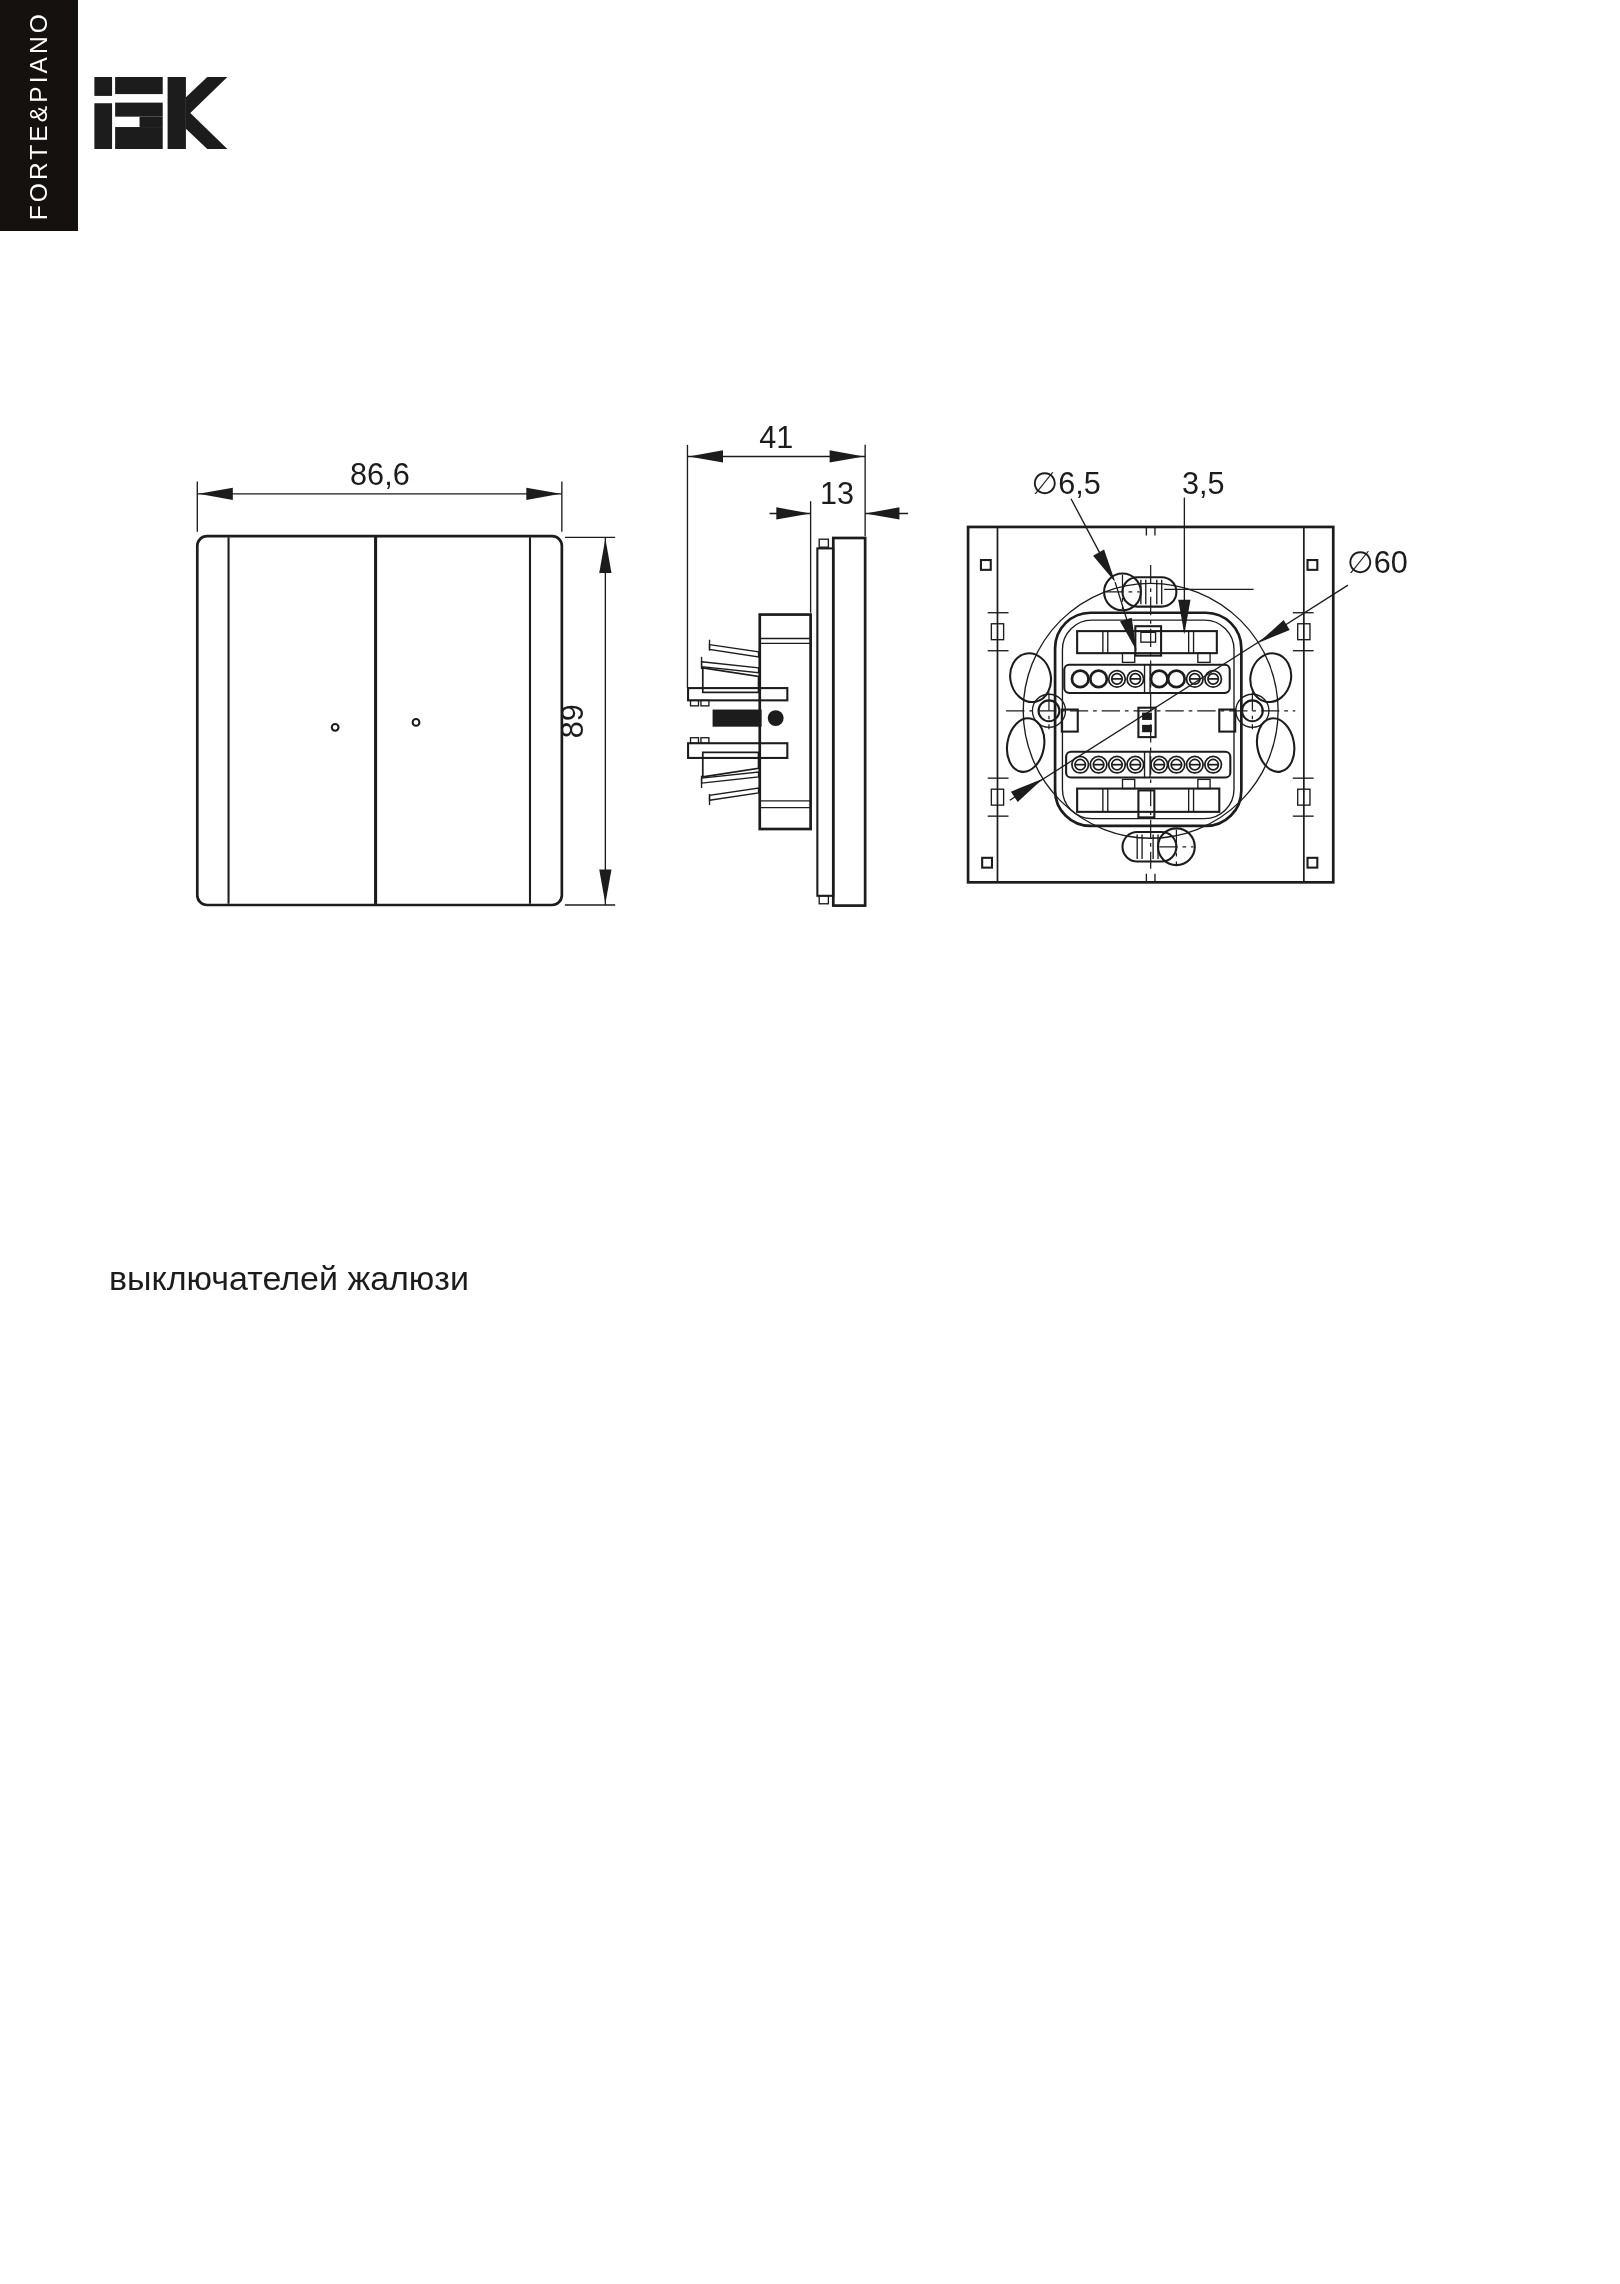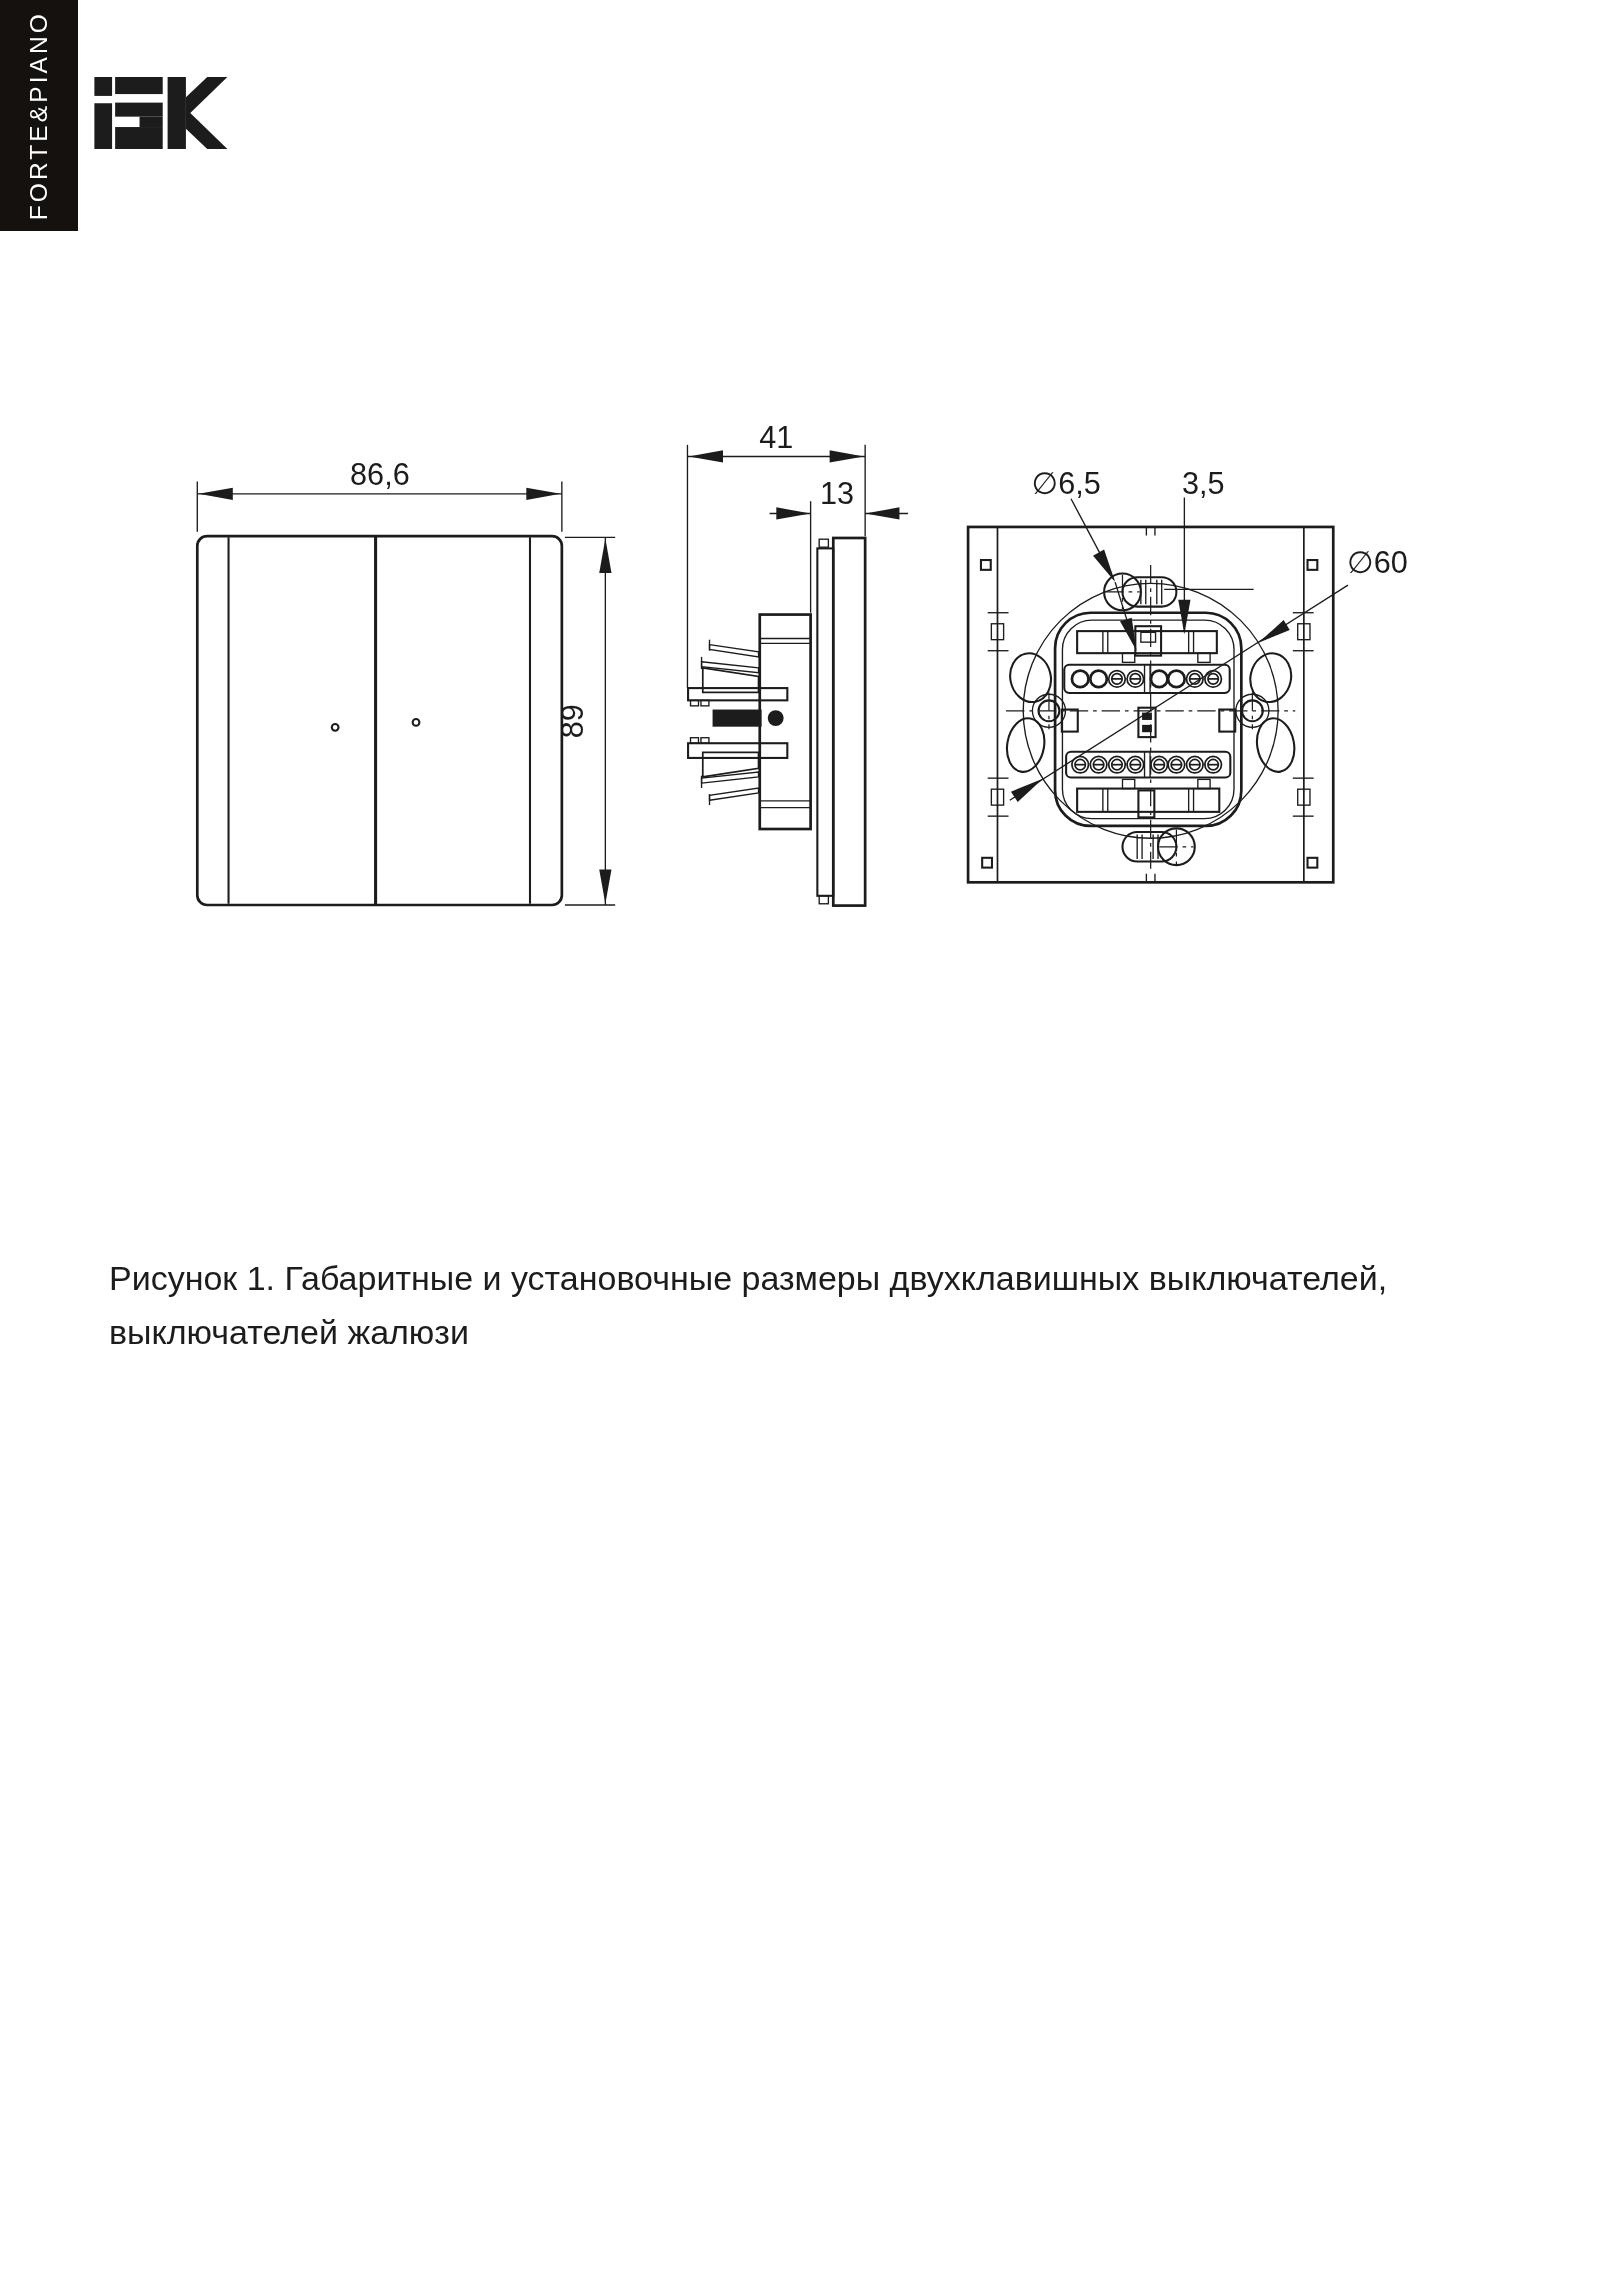--- a/index.html
+++ b/index.html
@@ -300,18 +300,17 @@
       <line class="s2" x1="1900" y1="962" x2="2046" y2="962"></line>
 
       <text class="dim" x="2248" y="935">∅60</text>
       <line class="s2" x1="2200" y1="955" x2="1648" y2="1306"></line>
       <polygon class="f" points="2054,1049 2105,1028 2095,1012"></polygon>
       <polygon class="f" points="1702,1271 1661,1309 1650,1292"></polygon>
     </g>
   </svg>
 
   <div class="caption">
-    <span>Рисунок 1. Габаритные и установочные размеры двухклавишных выключателей,</span>
     <span>выключателей жалюзи</span>
   </div>
 
 </div>
 
 
 </body></html>

